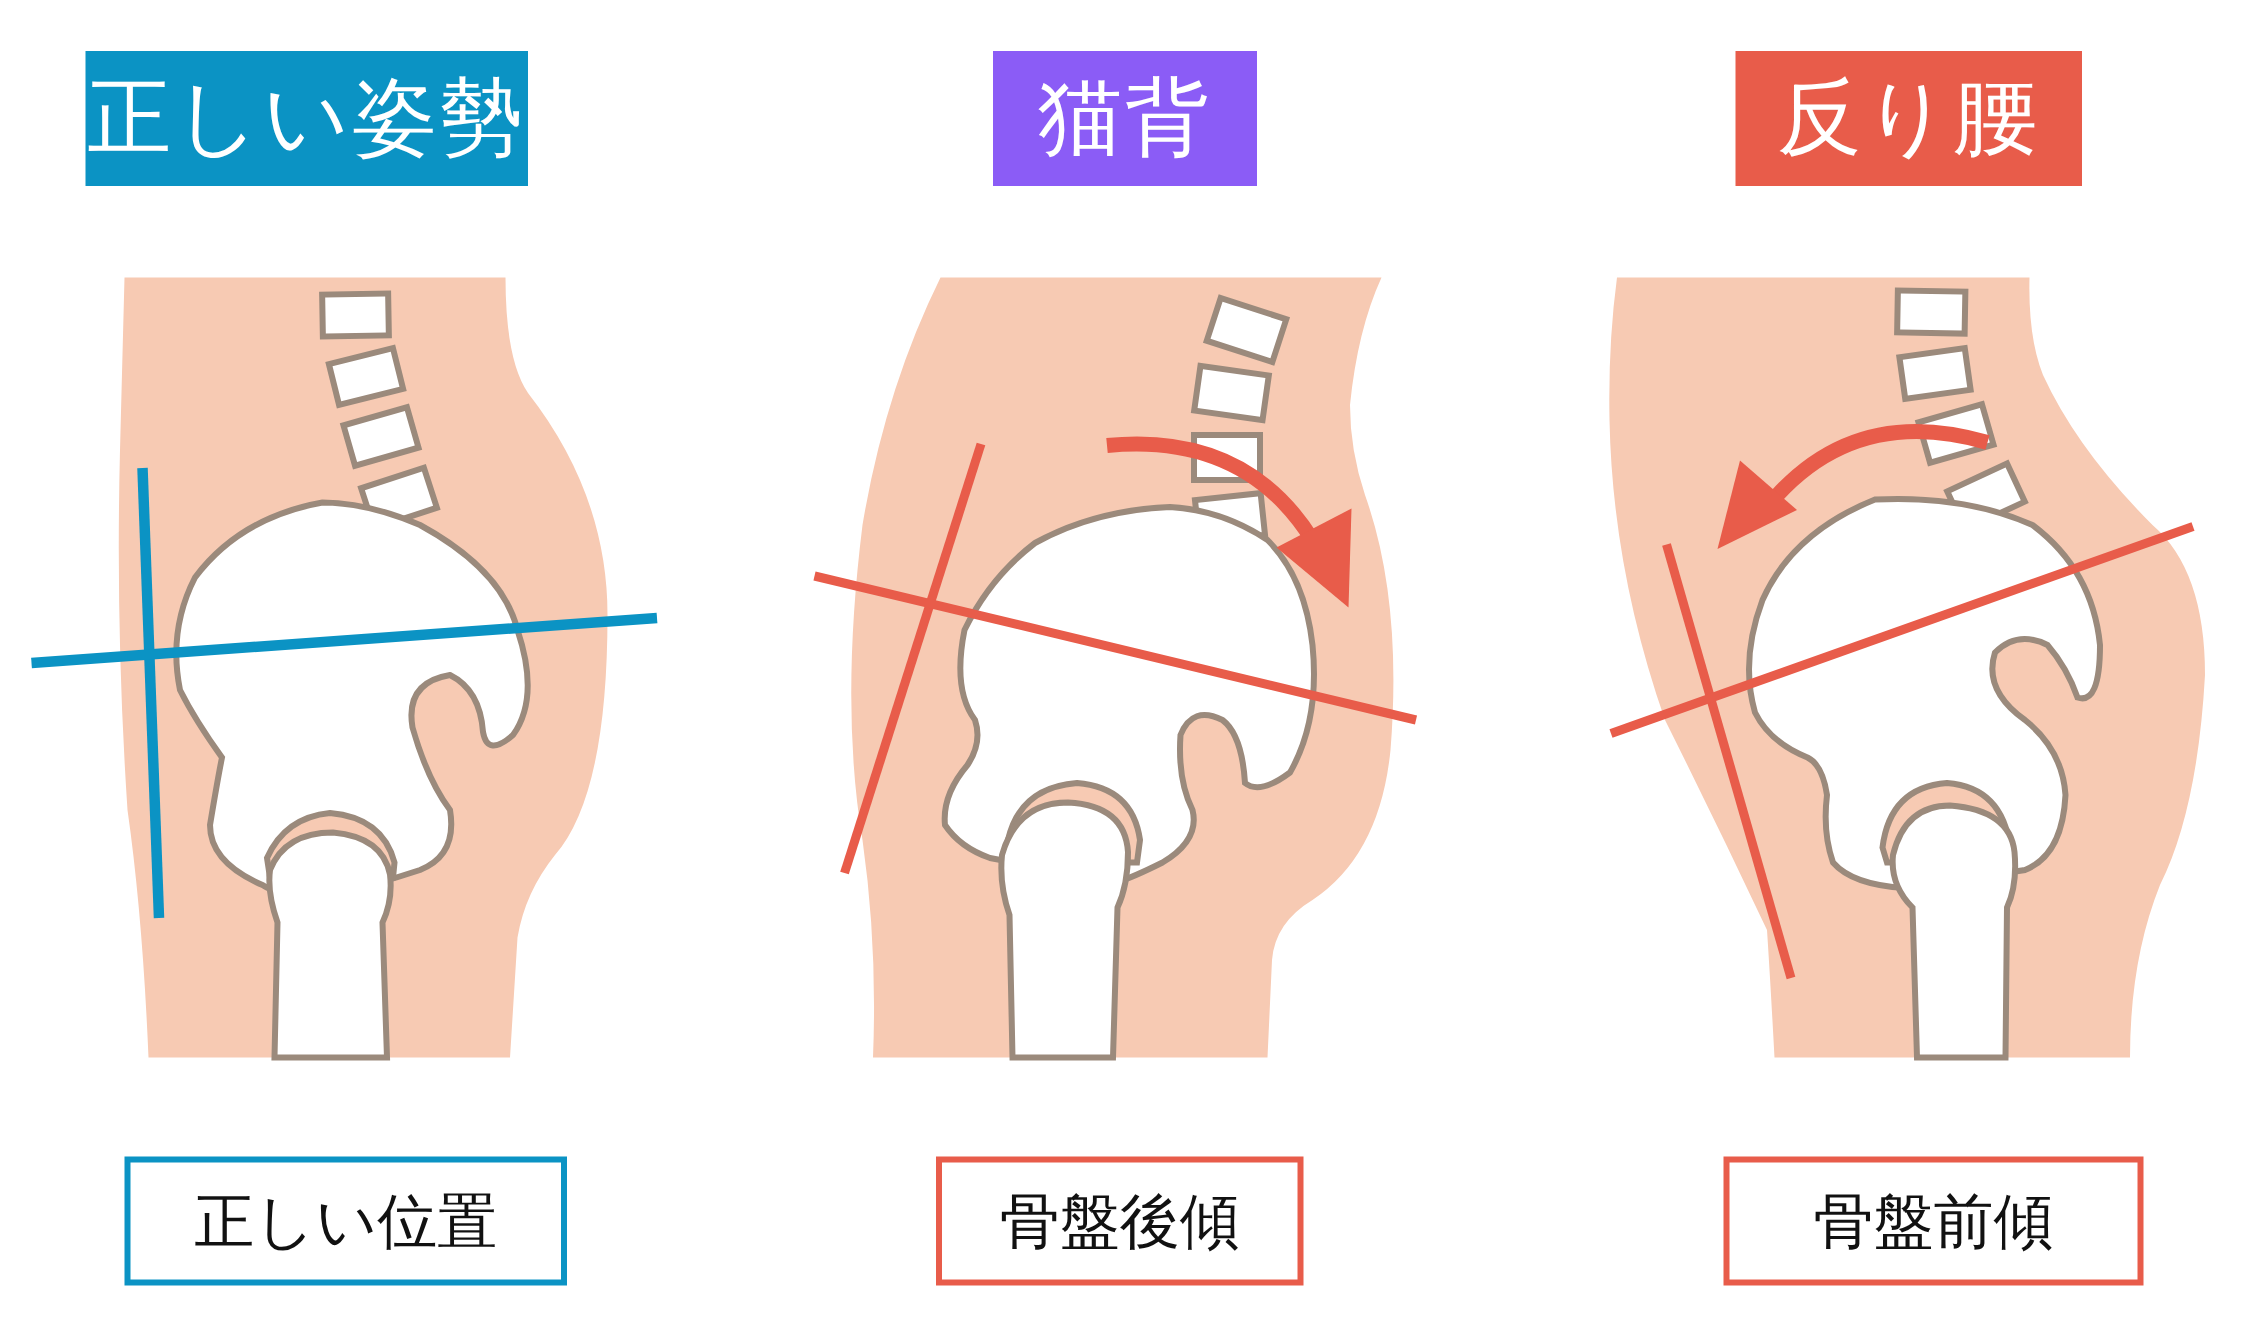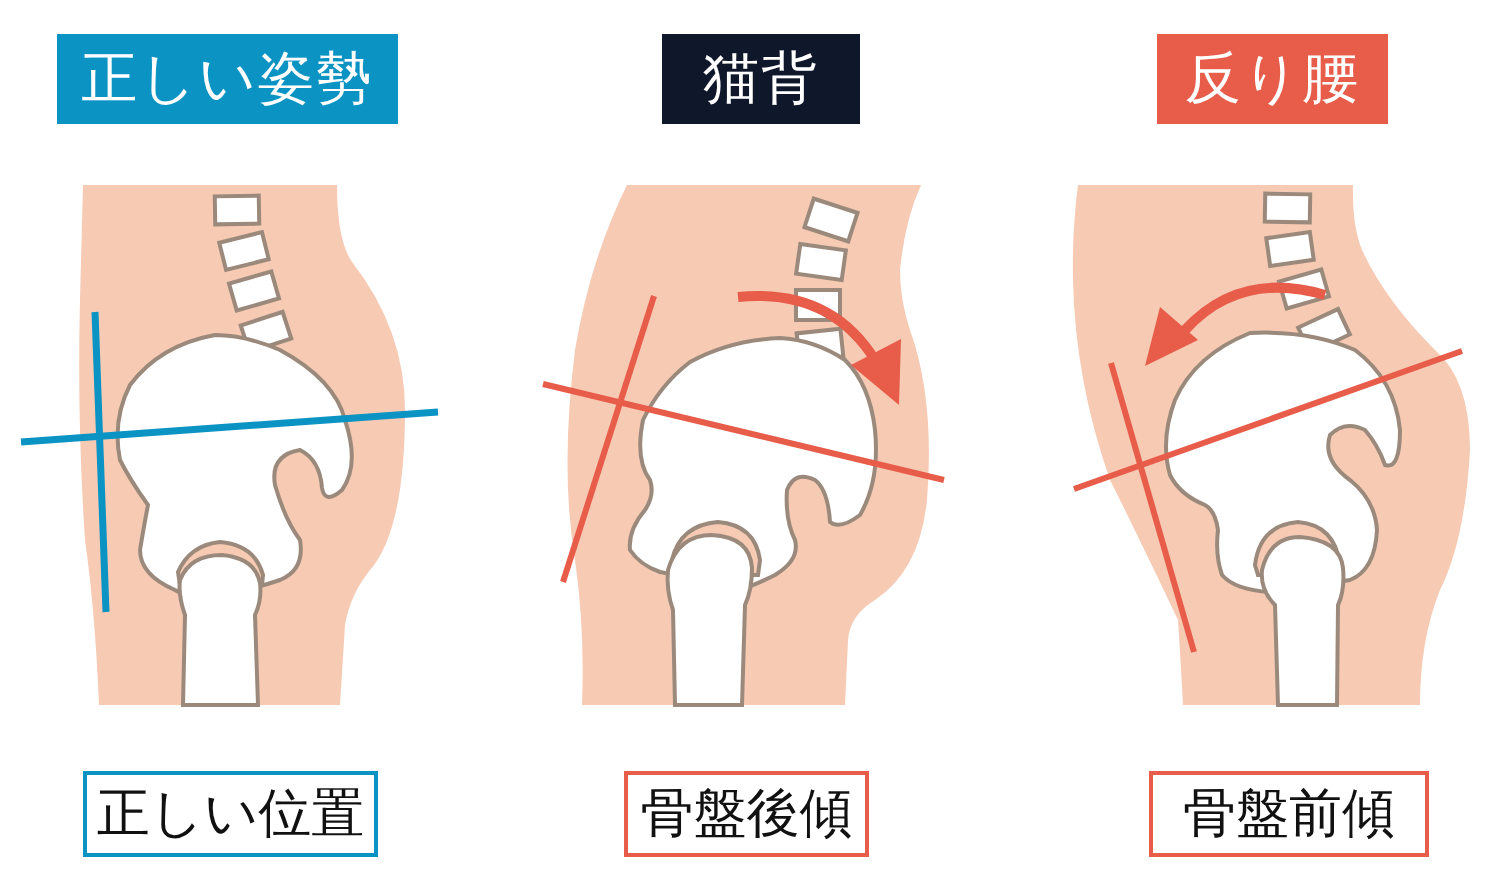--- a/index.html
+++ b/index.html
@@ -1,25 +1,25 @@
 <!DOCTYPE html>
 <html><head>
 <meta charset="utf-8">
 <style>
   html,body{margin:0;padding:0;background:#ffffff;}
   body{width:1500px;height:886px;position:relative;overflow:hidden;font-family:"DejaVu Sans",sans-serif;}
   .title{position:absolute;height:90px;color:#ffffff;font-size:56px;display:flex;align-items:center;justify-content:center;letter-spacing:2px;}
-  .label{position:absolute;height:86px;box-sizing:border-box;border:4px solid;background:#fff;color:#111;font-size:53px;display:flex;align-items:center;justify-content:center;}
+  .label{position:absolute;height:86px;box-sizing:border-box;border:4px solid;background:#fff;color:#111;font-size:40px;display:flex;align-items:center;justify-content:center;}
   svg.fig{position:absolute;top:0;left:0;}
 </style>
 </head>
 <body>
 
-<div class="title" style="left:57px;top:34px;width:341px;background:#0b93c4;">正しい姿勢</div>
-<div class="title" style="left:662px;top:34px;width:198px;background:#0f172a;">猫背</div>
+<div class="title" style="left:57px;top:34px;width:295px;background:#0b93c4;">正しい姿勢</div>
+<div class="title" style="left:662px;top:34px;width:176px;background:#8b5cf6;">猫背</div>
 <div class="title" style="left:1157px;top:34px;width:231px;background:#e85c4a;">反り腰</div>
 
 <svg class="fig" width="1500" height="886" viewBox="0 0 1500 886">
 
   <g>
     <path d="M83,185 L337,185 Q337,240 352,262 Q405,330 405,410 Q405,530 370,570 Q350,595 345,625 L340,705 L99,705 Q95,610 85,540 Q77,420 80,300 Z" fill="#f7cab3"></path>
     <g fill="#fff" stroke="#9b8a7c" stroke-width="4">
       <rect x="215" y="196" width="44" height="28" transform="rotate(-1 237 210)"></rect>
       <rect x="222" y="237" width="44" height="28" transform="rotate(-14 244 251)"></rect>
       <rect x="232" y="277" width="44" height="28" transform="rotate(-16 254 291)"></rect>

